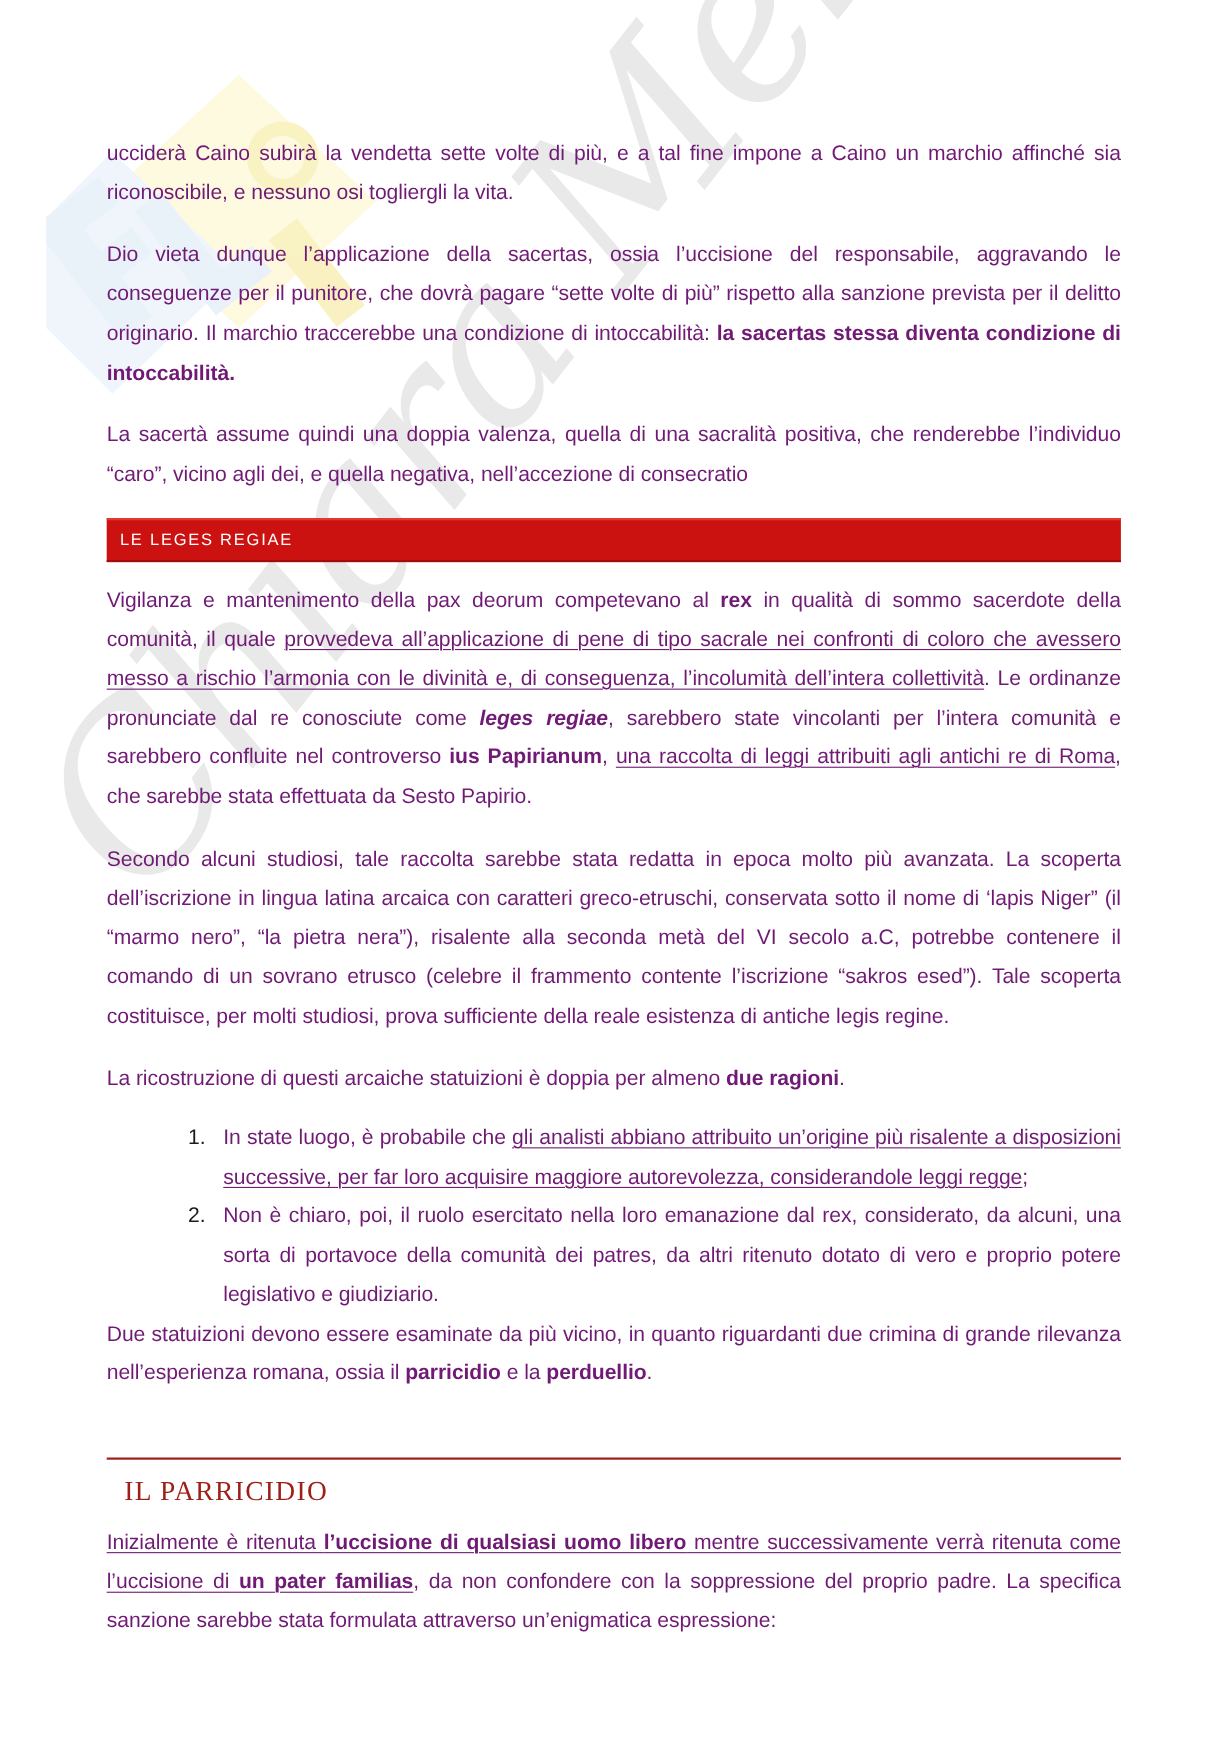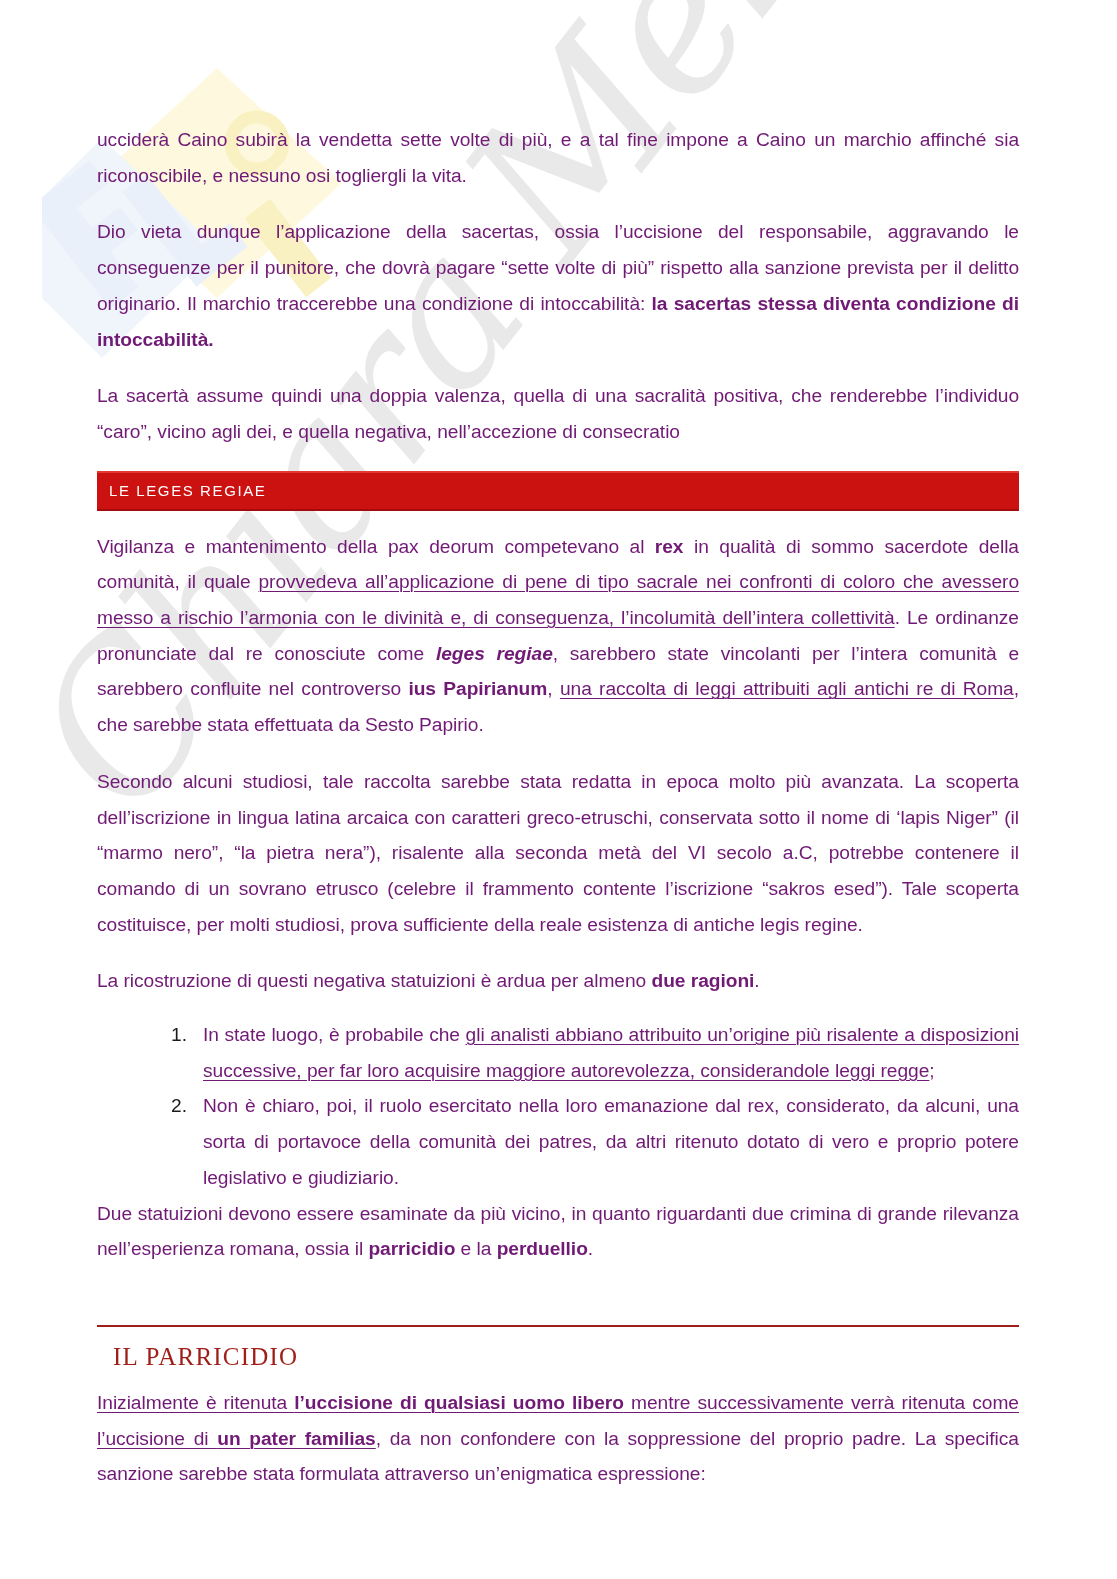--- a/index.html
+++ b/index.html
@@ -167,21 +167,21 @@
     <p class="body"><span>La sacertà assume quindi una doppia valenza, quella di una sacralità positiva, che renderebbe l’individuo “caro”, vicino agli dei, e quella negativa, nell’accezione di consecratio</span></p>
 
     <div class="banner">
       <span class="banner-text">LE LEGES REGIAE</span>
     </div>
 
     <p class="body"><span>Vigilanza e mantenimento della pax deorum competevano al </span><b>rex</b><span> in qualità di sommo sacerdote della comunità, il quale </span><span class="u">provvedeva all’applicazione di pene di tipo sacrale nei confronti di coloro che avessero messo a rischio l’armonia con le divinità e, di conseguenza, l’incolumità dell’intera collettività</span><span>. Le ordinanze pronunciate dal re conosciute come </span><span class="bi">leges regiae</span><span>, sarebbero state vincolanti per l’intera comunità e sarebbero confluite nel controverso </span><b>ius Papirianum</b><span>, </span><span class="u">una raccolta di leggi attribuiti agli antichi re di Roma</span><span>, che sarebbe stata effettuata da Sesto Papirio.</span></p>
 
     <p class="body"><span>Secondo alcuni studiosi, tale raccolta sarebbe stata redatta in epoca molto più avanzata. La scoperta dell’iscrizione in lingua latina arcaica con caratteri greco-etruschi, conservata sotto il nome di ‘lapis Niger” (il “marmo nero”, “la pietra nera”), risalente alla seconda metà del VI secolo a.C, potrebbe contenere il comando di un sovrano etrusco (celebre il frammento contente l’iscrizione “sakros esed”). Tale scoperta costituisce, per molti studiosi, prova sufficiente della reale esistenza di antiche legis regine.</span></p>
 
-    <p class="body tight"><span>La ricostruzione di questi negativa statuizioni è ardua per almeno </span><b>due ragioni</b><span>.</span></p>
+    <p class="body tight"><span>La ricostruzione di questi arcaiche statuizioni è doppia per almeno </span><b>due ragioni</b><span>.</span></p>
 
     <ol class="numlist">
       <li class="body"><span>In state luogo, è probabile che </span><span class="u">gli analisti abbiano attribuito un’origine più risalente a disposizioni successive, per far loro acquisire maggiore autorevolezza, considerandole leggi regge</span><span>;</span></li>
       <li class="body"><span>Non è chiaro, poi, il ruolo esercitato nella loro emanazione dal rex, considerato, da alcuni, una sorta di portavoce della comunità dei patres, da altri ritenuto dotato di vero e proprio potere legislativo e giudiziario.</span></li>
     </ol>
 
     <p class="body tight"><span>Due statuizioni devono essere esaminate da più vicino, in quanto riguardanti due crimina di grande rilevanza nell’esperienza romana, ossia il </span><b>parricidio</b><span> e la </span><b>perduellio</b><span>.</span></p>
 
     <div class="rule-sep"></div>
 

